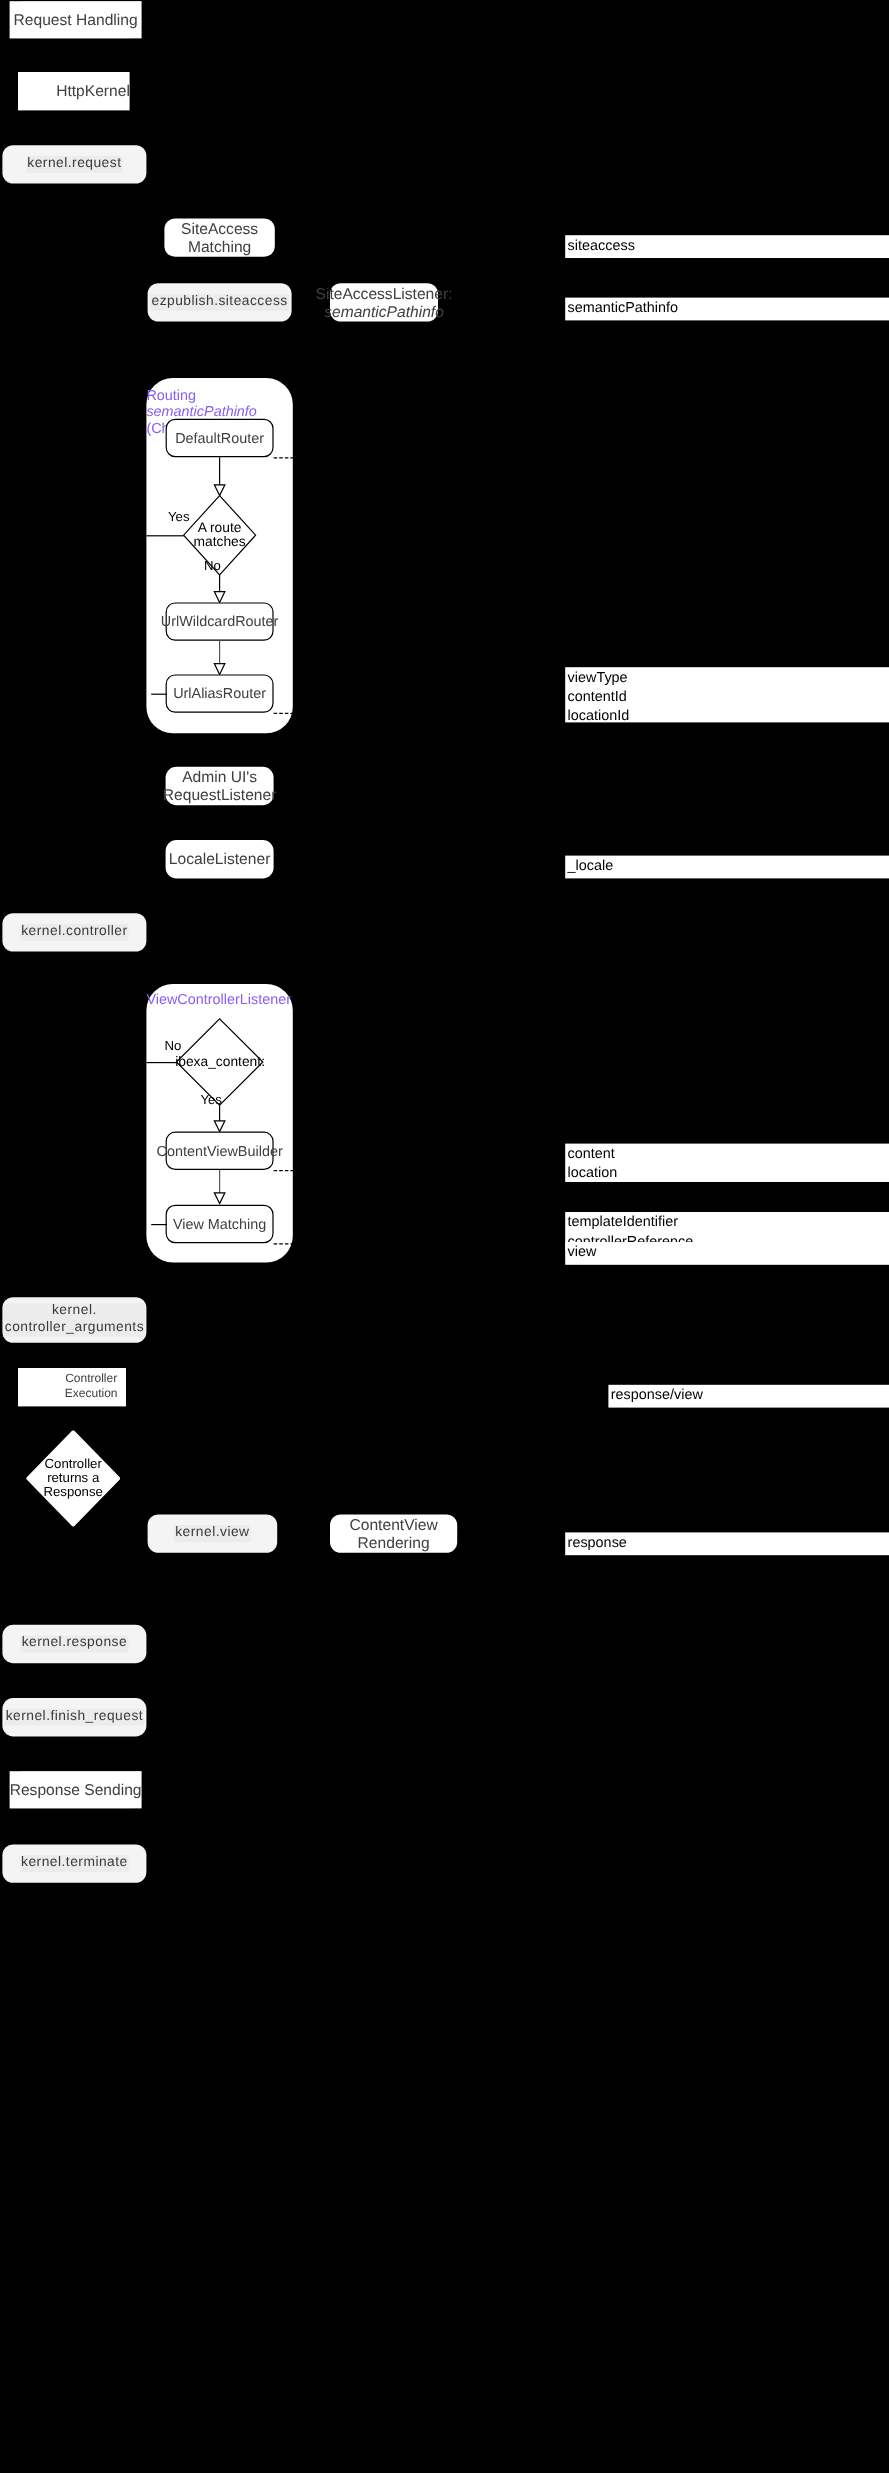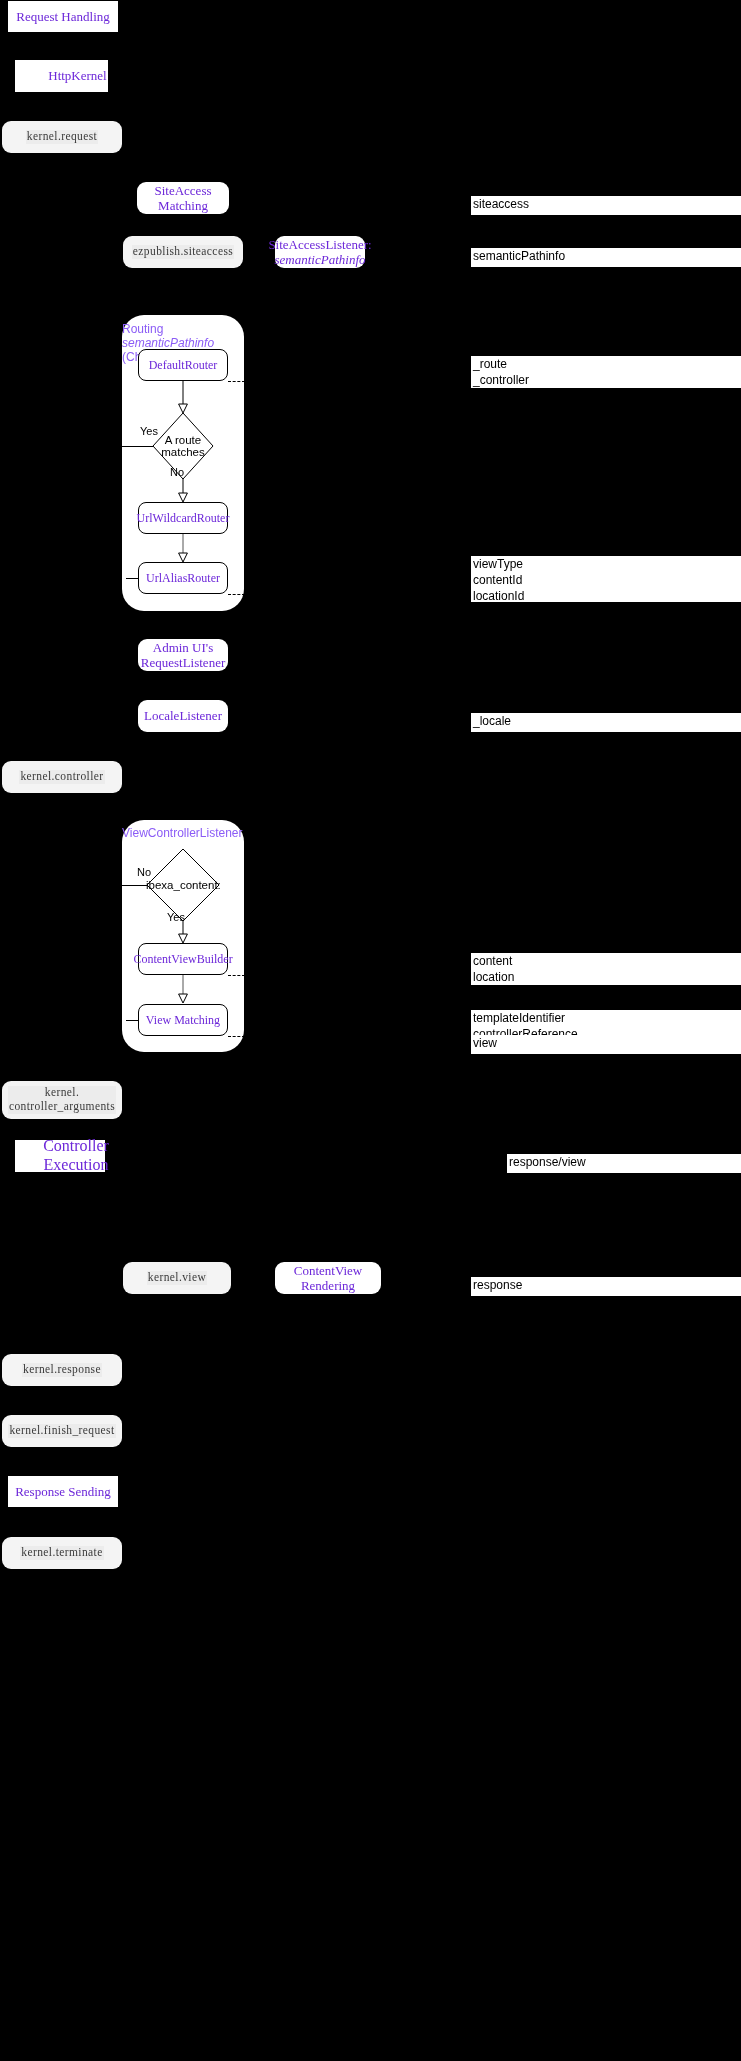--- a/index.html
+++ b/index.html
@@ -10,23 +10,22 @@
     font-family:"Liberation Sans", sans-serif;
     overflow:hidden;
   }
   .node{
     position:absolute;
     box-sizing:border-box;
     display:flex;
     align-items:center;
     justify-content:center;
     text-align:center;
-    color:#6d28d9;
+    color:#404040;
     line-height:1.18;
-    font-family:Liberation Serif, serif;
   }
   
   .banner{
     background:#ffffff;
     font-size:13px;
   }
   .banner .bg{
     position:absolute;inset:0;background:#fff;
     clip-path:polygon(9% 0, 100% 0, 91% 100%, 0 100%);
   }
@@ -39,21 +38,21 @@
     padding-left:32px;
   }
   .rounded{
     background:#ffffff;
     border-radius:9px;
     font-size:13px;
   }
   .event{
     background:#f4f4f4;
     border-radius:9px;
-    font-family:Liberation Serif, serif;
+    font-family:Liberation Sans, sans-serif;
     font-size:11.5px;
     color:#3a3a3a;
     letter-spacing:.4px;
   }
   .event .u{ text-decoration:none; background:#ececec; padding:0 1px;}
   .outline-box{
     background:#ffffff;
     border:1px solid #000;
     border-radius:8px;
     font-size:12px;
@@ -188,24 +187,20 @@
     <line x1="5" y1="0" x2="5" y2="20" stroke="#555" stroke-width="1"></line>
     <polygon points="5,28 0.6,19 9.4,19" fill="#fff" stroke="#000" stroke-width="1"></polygon>
   </svg>
 
   <div class="node outline-box" style="left:138px;top:562px;width:90px;height:32px;">
     <span>UrlAliasRouter</span>
   </div>
   <div class="conn hline" style="left:126px;top:578px;width:13px;"></div>
   <div class="dashed" style="left:228px;top:594px;width:17px;"></div>
 
-  <div class="attr" style="left:471px;top:356px;width:270px;height:32px;">
-    <div>_route</div>
-    <div>_controller</div>
-  </div>
 
   <div class="attr" style="left:471px;top:556px;width:270px;height:46px;">
     <div>viewType</div>
     <div>contentId</div>
     <div>locationId</div>
   </div>
 
   <div class="node rounded" style="left:138px;top:639px;width:90px;height:32px;">
     <span style="white-space:pre-line">Admin UI's
 RequestListener</span>
@@ -270,26 +265,34 @@
   <div class="attr" style="left:471px;top:1035px;width:270px;height:19px;">
     <div>view</div>
   </div>
 
   <div class="node event" style="left:2px;top:1081px;width:120px;height:38px;">
     <span class="u" style="white-space:pre-line;text-align:center;">kernel.
 controller_arguments</span>
   </div>
 
   <div class="node plain" style="left:15px;top:1140px;width:90px;height:32px;">
-    <span style="font-size:16px;">Controller Execution</span>
+    <span style="font-size:10px;">Controller Execution</span>
   </div>
   <div class="attr" style="left:471px;top:1154px;width:270px;height:19px;margin-left:36px;">
     <div>response/view</div>
   </div>
 
+  <div class="diamond-wrap" style="left:22px;top:1192px;width:78px;height:80px;">
+    <svg width="78" height="80">
+        <polygon points="39,0 78,40 39,80 0,40" fill="#fff" stroke="#fff" stroke-width="1"></polygon>
+      </svg>
+    <div class="diamond-label" style="white-space:pre-line;font-size:11px;">Controller
+returns a
+Response</div>
+  </div>
 
   <div class="node event" style="left:123px;top:1262px;width:108px;height:32px;">
     <span class="u">kernel.view</span>
   </div>
 
   <div class="node rounded" style="left:275px;top:1262px;width:106px;height:32px;">
     <span>ContentView Rendering</span>
   </div>
 
   <div class="attr" style="left:471px;top:1277px;width:270px;height:19px;">

